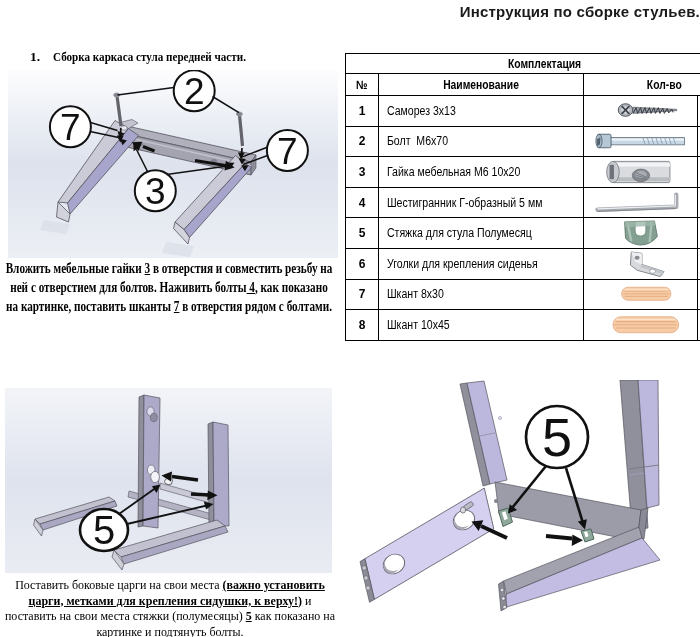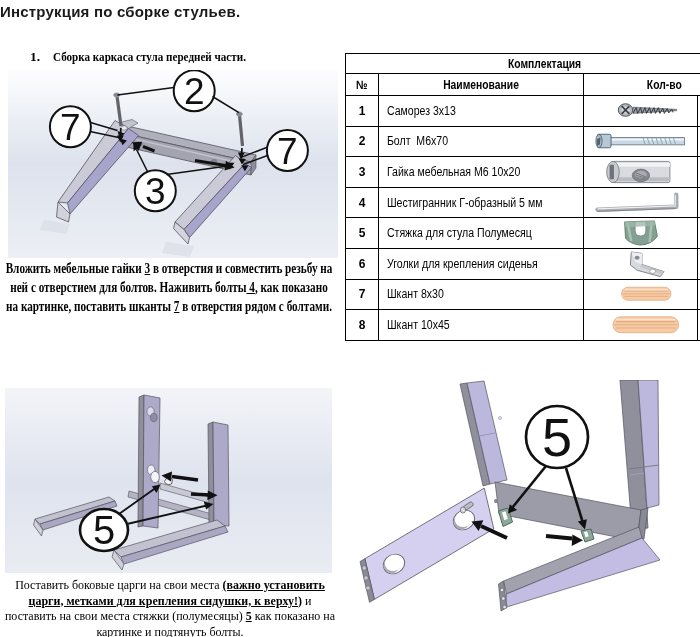--- a/index.html
+++ b/index.html
@@ -1,19 +1,19 @@
 <!DOCTYPE html>
 <html><head>
 <meta charset="utf-8">
 <style>
   html,body{margin:0;padding:0;}
   body{width:700px;height:637px;background:#ffffff;position:relative;overflow:hidden;
        font-family:"Liberation Serif", serif;}
   .abs{position:absolute;}
-  #title{left:0;top:2.5px;width:700px;text-align:left;
+  #title{left:0;top:2.5px;width:700px;text-align:right;
          font-family:"Liberation Sans", sans-serif;font-weight:bold;font-size:15px;letter-spacing:0.2px;color:#1a1a1a;}
   #step1n{left:30px;top:49px;font-size:13.5px;font-weight:bold;color:#000;}
   #step1{left:53px;top:49px;font-size:13.5px;font-weight:bold;color:#000;white-space:nowrap;
          transform:scaleX(0.823);transform-origin:left top;}
   #txt1{left:-36px;top:259px;width:410px;text-align:center;font-weight:bold;font-size:14px;line-height:19.2px;color:#000;
         transform:scaleX(0.80);transform-origin:205px top;white-space:nowrap;}
   #txt2{left:-16px;top:577px;width:372px;text-align:center;font-size:13.5px;line-height:15.5px;color:#000;
         transform:scaleX(0.888);transform-origin:186px top;white-space:nowrap;}
   u{text-decoration:underline;}
   

